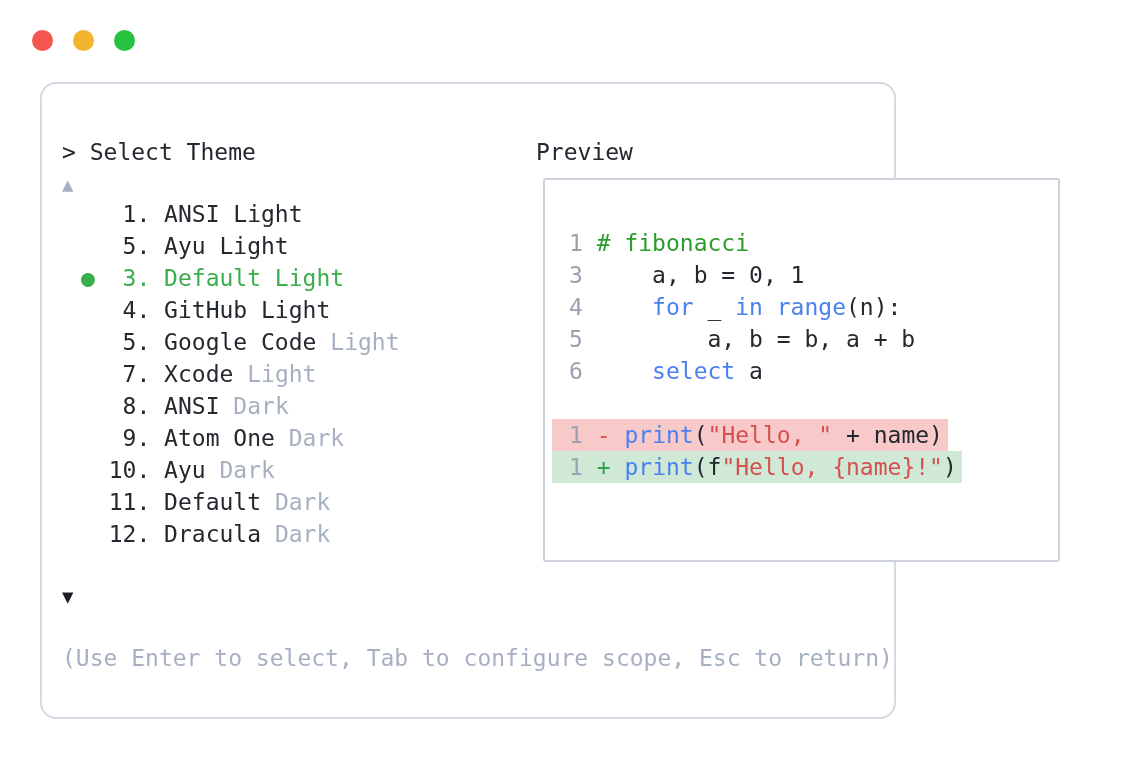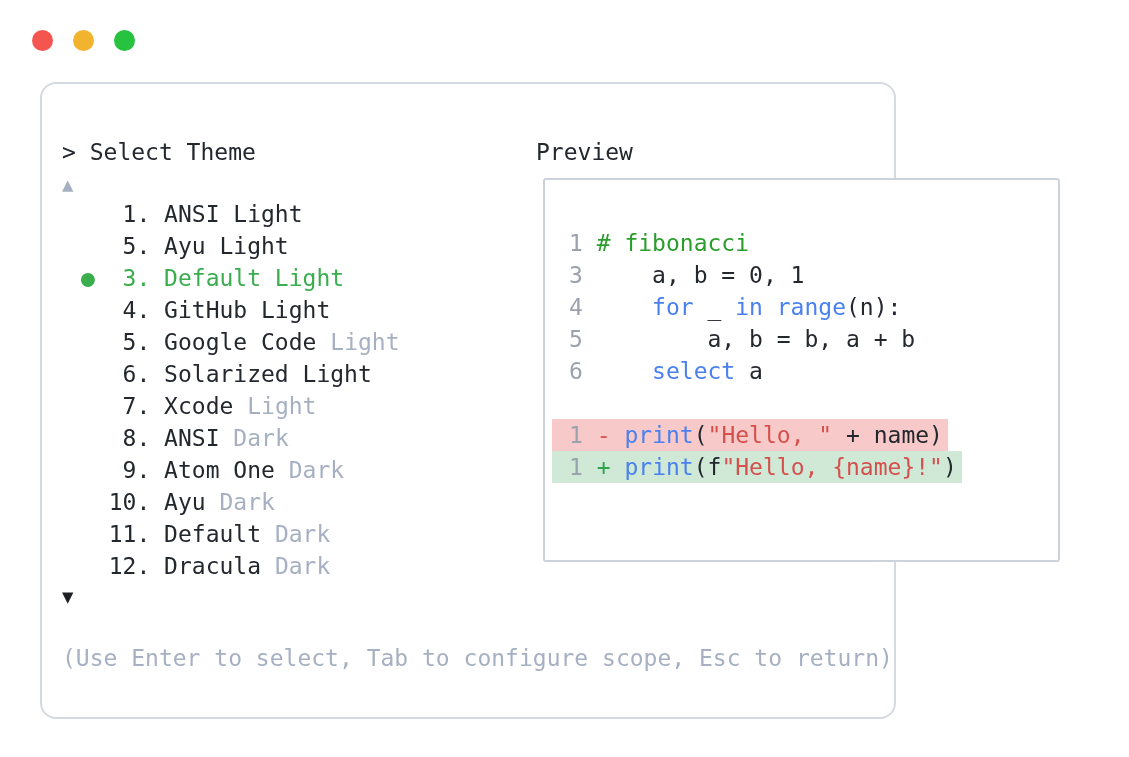--- a/index.html
+++ b/index.html
@@ -59,21 +59,20 @@
   <div class="mono-row prompt">&gt; Select Theme</div>
 
   <div class="mono-row up-arrow arrow">▲</div>
 
   <div class="theme-list">
       <div class="theme-item"><span>  </span><span> 1. ANSI Light</span></div>
       <div class="theme-item"><span>  </span><span> 5. Ayu Light</span></div>
       <div class="theme-item selected"><span>● </span><span> 3. Default Light</span></div>
       <div class="theme-item"><span>  </span><span> 4. GitHub Light</span></div>
       <div class="theme-item"><span>  </span><span> 5. Google Code</span> <span class="dim">Light</span></div>
-      <div class="theme-item"><span>  </span><span> 6. Solarized Light</span></div>
       <div class="theme-item"><span>  </span><span> 7. Xcode</span> <span class="dim">Light</span></div>
       <div class="theme-item"><span>  </span><span> 8. ANSI</span> <span class="dim">Dark</span></div>
       <div class="theme-item"><span>  </span><span> 9. Atom One</span> <span class="dim">Dark</span></div>
       <div class="theme-item"><span>  </span><span>10. Ayu</span> <span class="dim">Dark</span></div>
       <div class="theme-item"><span>  </span><span>11. Default</span> <span class="dim">Dark</span></div>
       <div class="theme-item"><span>  </span><span>12. Dracula</span> <span class="dim">Dark</span></div>
     </div>
 
   <div class="mono-row down-arrow arrow">▼</div>
 

